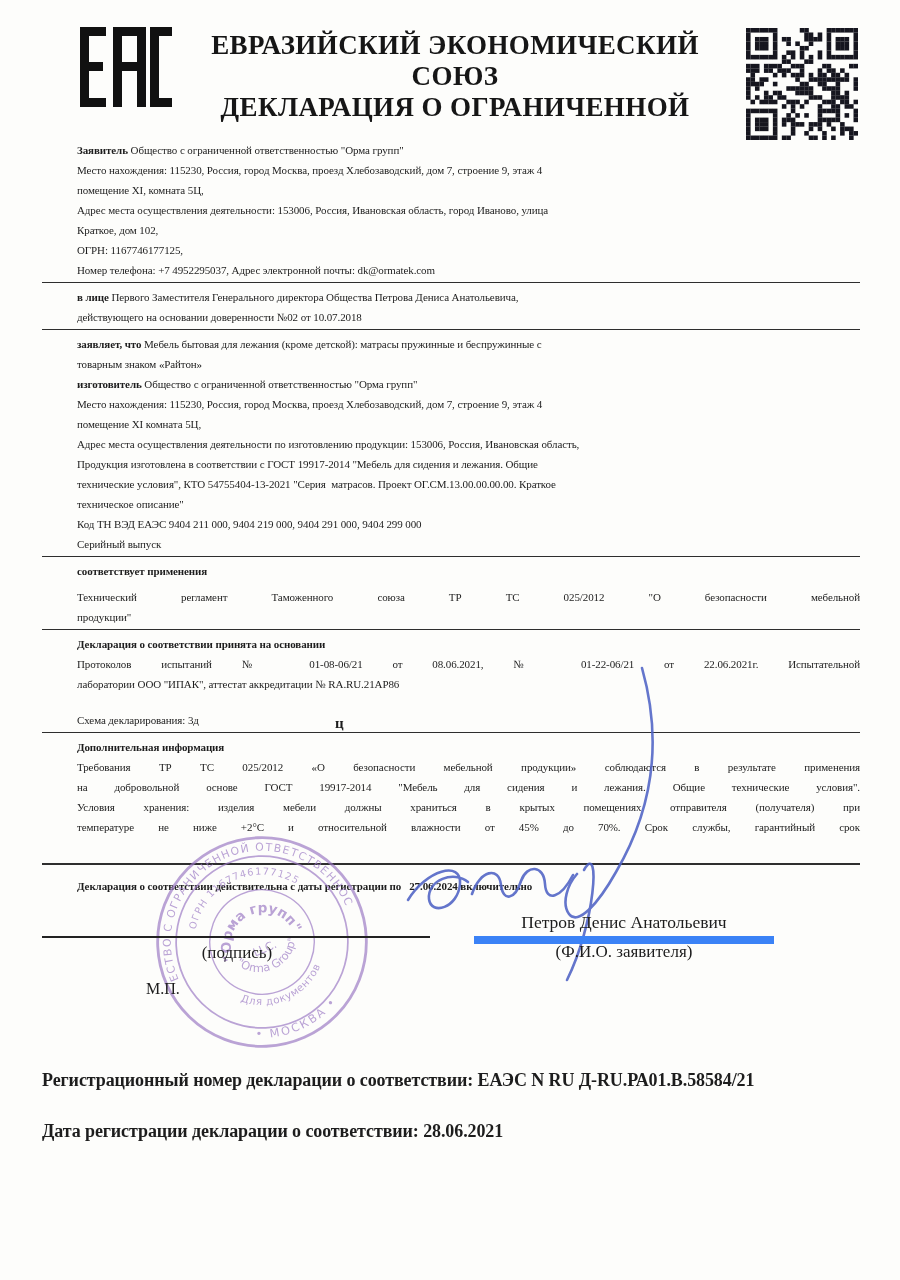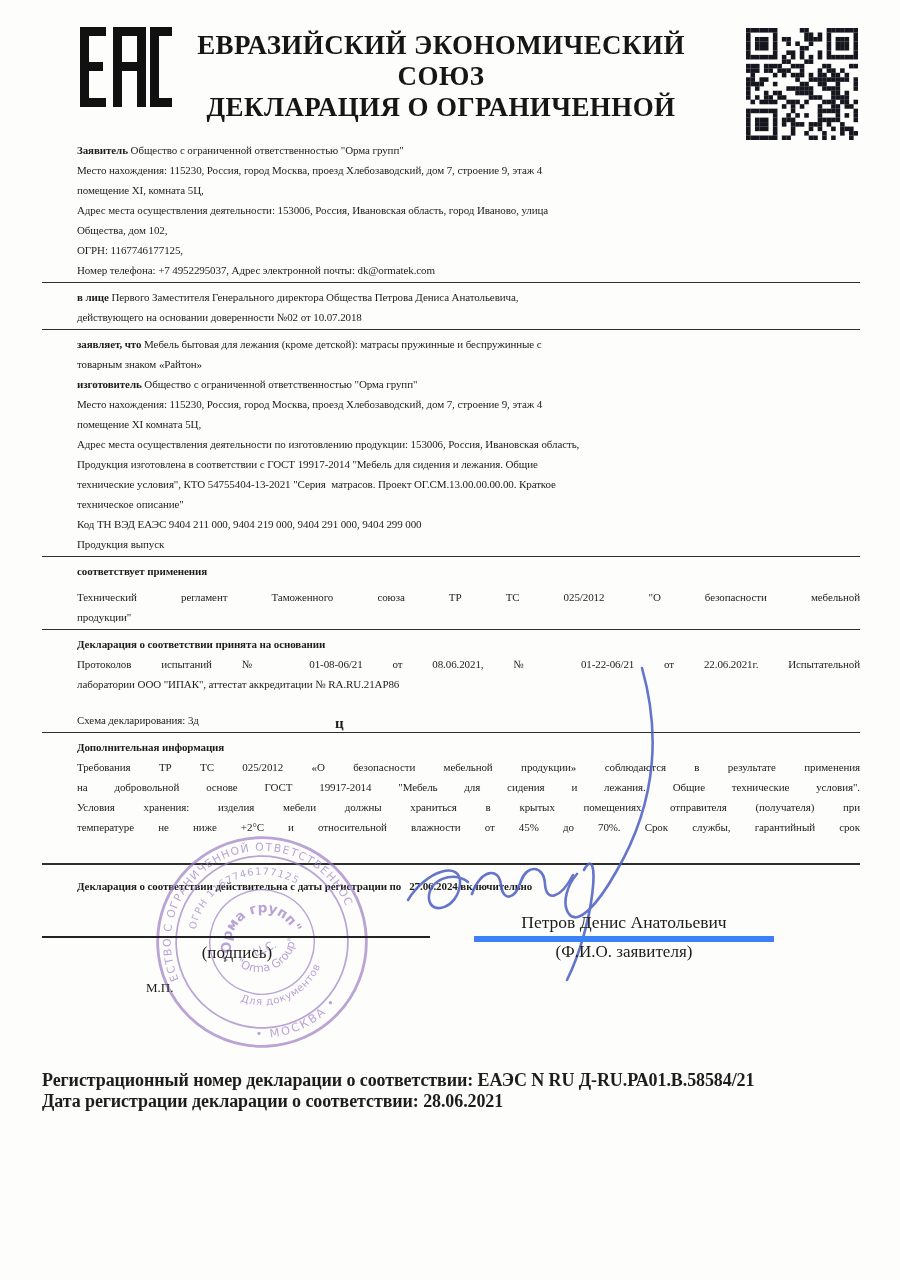--- a/index.html
+++ b/index.html
@@ -8,46 +8,46 @@
   *{margin:0;padding:0;box-sizing:border-box;}
   html,body{background:#e8e8e6;}
   .page{
     position:relative;width:900px;height:1280px;margin:0 auto;
     background:var(--paper);color:var(--ink);
     font-family:"Liberation Serif","DejaVu Serif",serif;
     overflow:hidden;
   }
   
   .eac-logo{position:absolute;left:80px;top:26px;width:92px;height:82px;}
-  .title-block{position:absolute;left:158px;top:30px;width:566px;text-align:center;}
+  .title-block{position:absolute;left:172px;top:30px;width:566px;text-align:center;}
   .title-line{font-weight:bold;font-size:27px;line-height:31px;letter-spacing:.4px;color:#161616;}
   .qr{position:absolute;left:746px;top:28px;width:112px;height:112px;}
   
   .doc-body{position:absolute;left:42px;top:140px;width:818px;}
   .line{font-size:11px;line-height:20px;height:20px;white-space:pre;letter-spacing:-.1px;margin-left:35px;}
   .line .b{font-weight:bold;}
   .line.just{white-space:normal;text-align:justify;text-align-last:justify;}
   .rule{position:relative;border-top:1.6px solid var(--rule);margin:2px 0 3px 0;height:2px;}
   .rule .stray{position:absolute;left:293px;top:-17px;font-weight:bold;font-size:15px;line-height:15px;}
   .gap{width:100%;}
   .rule.thick{border-top-width:2px;}
   
   .sig-area{position:relative;height:128px;margin-top:16px;}
   .sig-line-left{position:absolute;left:0;top:24px;width:388px;border-bottom:2px solid #222;}
   .sig-caption{position:absolute;left:110px;top:31px;width:170px;text-align:center;font-size:17px;}
-  .mp{position:absolute;left:104px;top:68px;font-size:13px;}
+  .mp{position:absolute;left:104px;top:68px;font-size:16px;}
   .sig-name{position:absolute;left:432px;top:0;width:300px;text-align:center;font-size:17.5px;
-            border-bottom:6px solid #3b82f6;padding-bottom:3px;}
+            border-bottom:8px solid #3b82f6;padding-bottom:3px;}
   .sig-name-caption{position:absolute;left:432px;top:30px;width:300px;text-align:center;font-size:17px;}
   .stamp{position:absolute;left:95px;top:-95px;width:250px;height:250px;opacity:.68;pointer-events:none;}
   .scribble{position:absolute;left:290px;top:-250px;width:340px;height:330px;pointer-events:none;}
   
   .footer-line{font-size:18px;font-weight:bold;white-space:pre;letter-spacing:-.1px;}
   .footer-reg{margin-top:30px;}
-  .footer-date{}
+  .footer-date{margin-top:30px;}
   .stamp text{font-family:"DejaVu Sans","Liberation Sans",sans-serif;fill:var(--stamp);}
 </style>
 </head>
 <body>
 
 <div class="page">
 
   <svg class="eac-logo" viewBox="0 0 92 80" aria-hidden="true">
     <g fill="#111">
       <rect x="0" y="0" width="9" height="80"></rect>
@@ -378,38 +378,38 @@
         <rect x="103.5" y="108.0" width="4.6" height="4.6" fill="#16161f"></rect>
       </svg>
   </div>
 
   <div class="doc-body">
 
     <div class="line"><span class="b">Заявитель</span><span> Общество с ограниченной ответственностью "Орма групп"</span></div>
       <div class="line"><span>Место нахождения: 115230, Россия, город Москва, проезд Хлебозаводский, дом 7, строение 9, этаж 4</span></div>
       <div class="line"><span>помещение XI, комната 5Ц,</span></div>
       <div class="line"><span>Адрес места осуществления деятельности: 153006, Россия, Ивановская область, город Иваново, улица</span></div>
-      <div class="line"><span>Общества, дом 102,</span></div>
+      <div class="line"><span>Краткое, дом 102,</span></div>
       <div class="line"><span>ОГРН: 1167746177125,</span></div>
       <div class="line"><span>Номер телефона: +7 4952295037, Адрес электронной почты: dk@ormatek.com</span></div>
       <div class="rule"></div>
       <div class="line"><span class="b">в лице</span><span> Первого Заместителя Генерального директора Общества Петрова Дениса Анатольевича,</span></div>
       <div class="line"><span>действующего на основании доверенности №02 от 10.07.2018</span></div>
       <div class="rule"></div>
       <div class="line"><span class="b">заявляет, что</span><span> Мебель бытовая для лежания (кроме детской): матрасы пружинные и беспружинные с</span></div>
       <div class="line"><span>товарным знаком «Райтон»</span></div>
       <div class="line"><span class="b">изготовитель</span><span> Общество с ограниченной ответственностью "Орма групп"</span></div>
       <div class="line"><span>Место нахождения: 115230, Россия, город Москва, проезд Хлебозаводский, дом 7, строение 9, этаж 4</span></div>
       <div class="line"><span>помещение XI комната 5Ц,</span></div>
       <div class="line"><span>Адрес места осуществления деятельности по изготовлению продукции: 153006, Россия, Ивановская область,</span></div>
       <div class="line"><span>Продукция изготовлена в соответствии с ГОСТ 19917-2014 "Мебель для сидения и лежания. Общие</span></div>
       <div class="line"><span>технические условия", КТО 54755404-13-2021 "Серия  матрасов. Проект ОГ.СМ.13.00.00.00.00. Краткое</span></div>
       <div class="line"><span>техническое описание"</span></div>
       <div class="line"><span>Код ТН ВЭД ЕАЭС 9404 211 000, 9404 219 000, 9404 291 000, 9404 299 000</span></div>
-      <div class="line"><span>Продукция выпуск</span></div>
+      <div class="line"><span>Серийный выпуск</span></div>
       <div class="rule"></div>
       <div class="line"><span class="b">соответствует применения</span></div>
       <div class="gap" style="height: 6px;"></div>
       <div class="line just"><span>Технический регламент Таможенного союза ТР ТС 025/2012 "О безопасности мебельной</span></div>
       <div class="line"><span>продукции"</span></div>
       <div class="rule"></div>
       <div class="line"><span class="b">Декларация о соответствии принята на основании</span></div>
       <div class="line just"><span>Протоколов испытаний № 01-08-06/21 от 08.06.2021, № 01-22-06/21  от 22.06.2021г. Испытательной</span></div>
       <div class="line"><span>лаборатории ООО "ИПАК", аттестат аккредитации № RA.RU.21АР86</span></div>
       <div class="gap" style="height: 16px;"></div>

